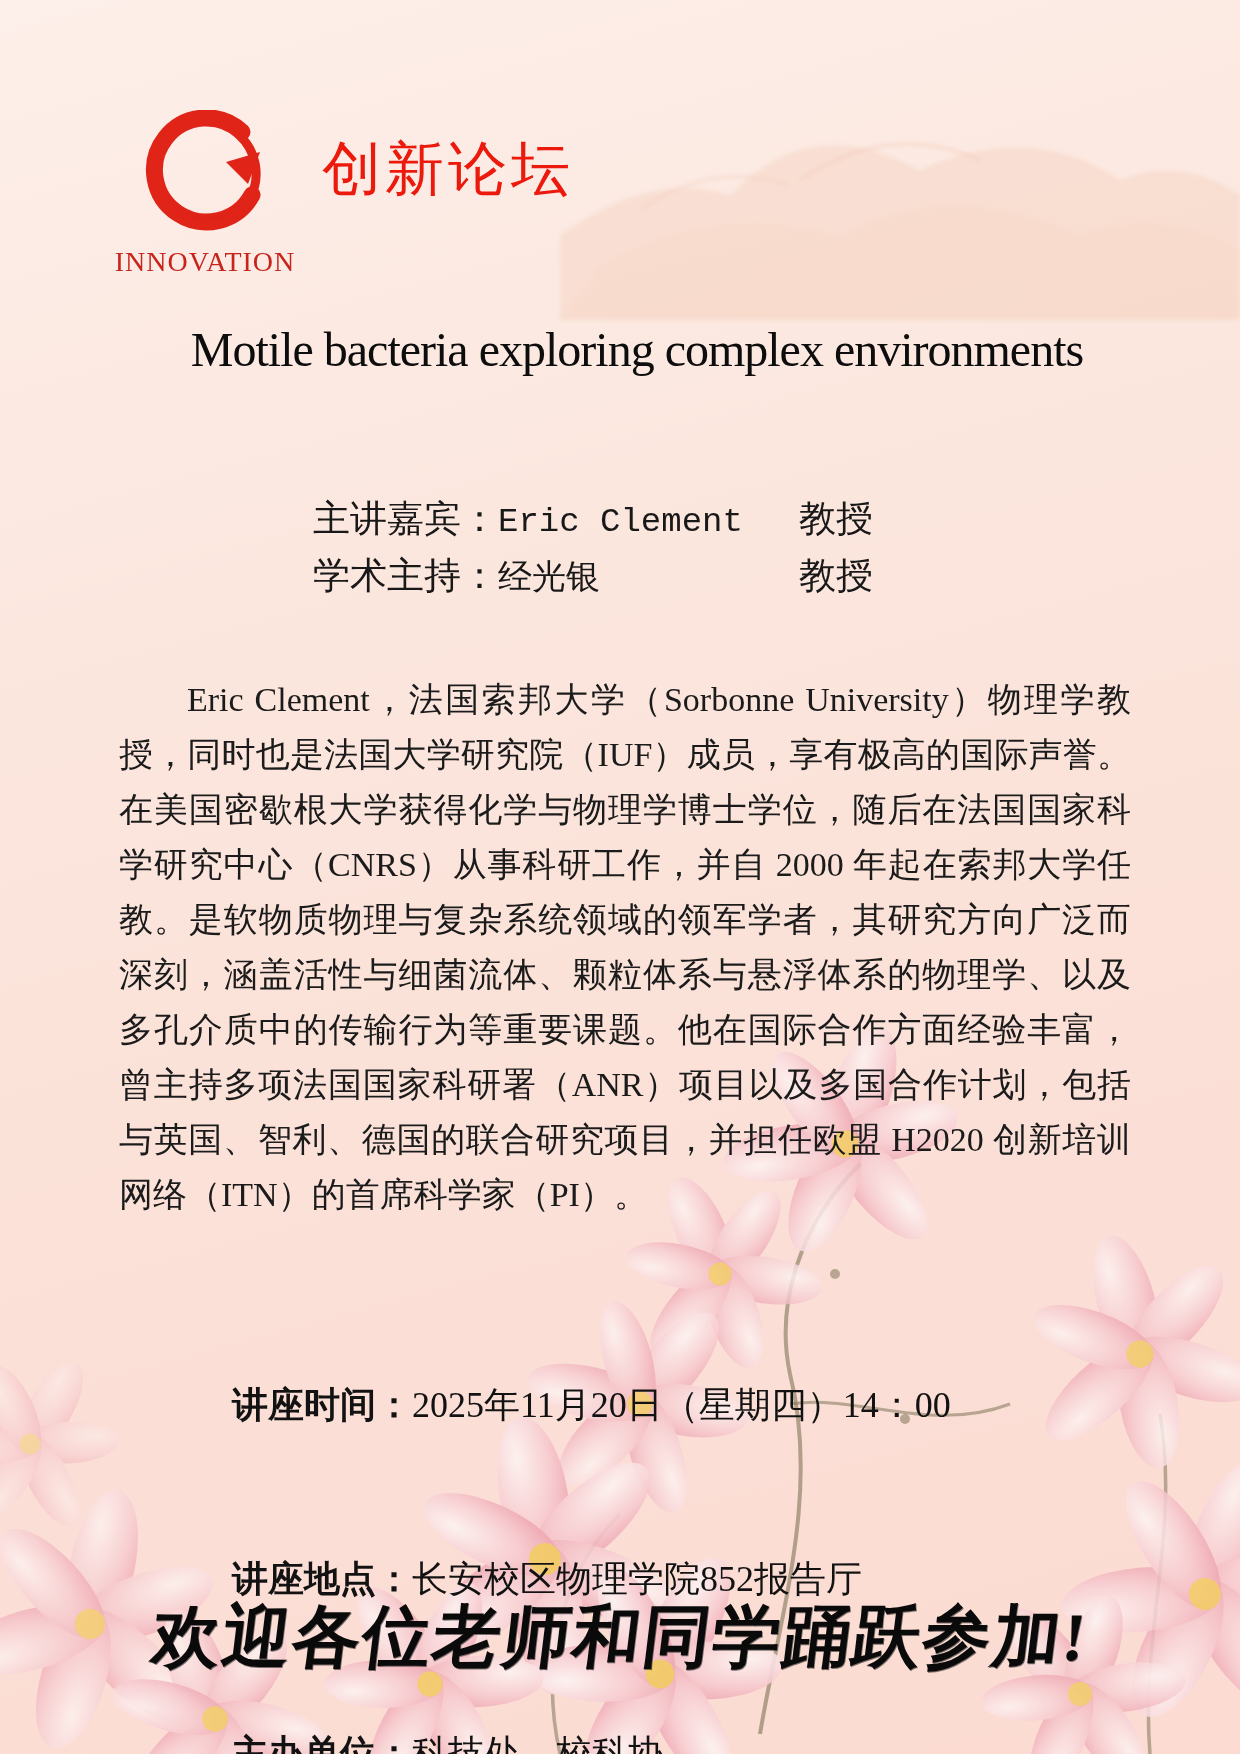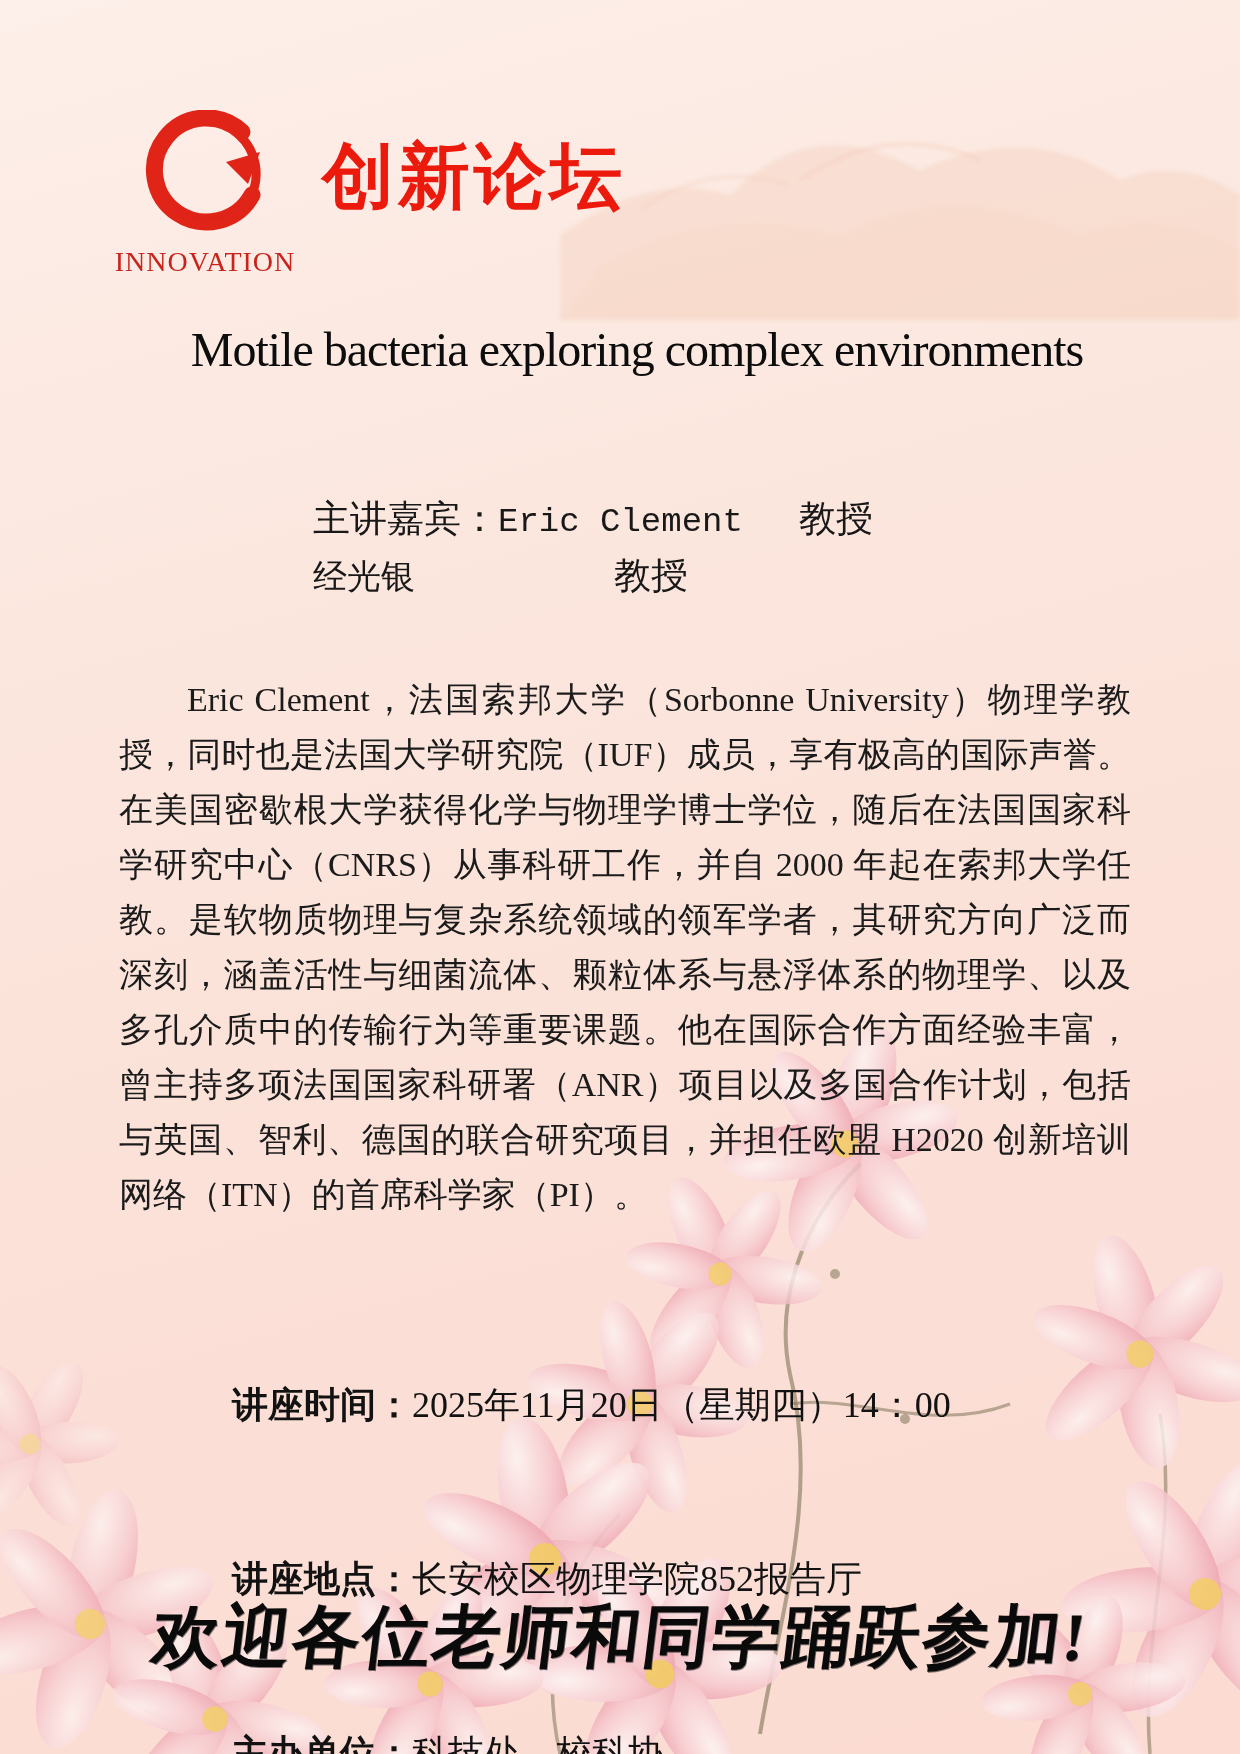--- a/index.html
+++ b/index.html
@@ -19,40 +19,40 @@
   
   .logo-box{position:absolute;left:88px;top:110px;width:234px;text-align:center;}
   .logo-mark{width:150px;height:130px;margin:0 auto;display:block;}
   .logo-word{
     margin-top:6px;font-size:28px;letter-spacing:1px;font-weight:500;
     color:#c9241c;font-family:"Liberation Serif",serif;
   }
   .forum-title{
     position:absolute;left:322px;top:140px;
     font-family:"Liberation Sans","DejaVu Sans",sans-serif;
-    font-weight:700;font-size:72px;line-height:1;color:#ec1a0d;
+    font-weight:400;font-size:59px;line-height:1;color:#ec1a0d;
     letter-spacing:4px;
   }
   .lecture-no{
     position:absolute;left:678px;top:172px;
     font-size:54px;line-height:1;color:#ec1a0d;font-weight:700;
     letter-spacing:2px;font-family:"Liberation Serif",serif;
   }
   
   .title-en{
     position:absolute;left:17px;top:322px;width:1240px;text-align:center;
     font-size:48px;font-weight:400;letter-spacing:-1px;color:#0d0d0d;
     font-family:"Liberation Serif","DejaVu Serif",serif;
   }
   
   .speakers{
     position:absolute;left:313px;top:492px;
     font-size:37px;line-height:53px;color:#181818;
   }
-  .speaker-row{display:flex;align-items:baseline;}
+  .speaker-row{display:flex;align-items:baseline;justify-content:center;}
   .speaker-label{white-space:pre;}
   .speaker-name{
     width:268px;white-space:pre;
     font-family:"Liberation Mono","DejaVu Sans Mono",monospace;
     font-size:34px;
   }
   .speaker-title{white-space:pre;margin-left:33px;}
   
   .bio{
     position:absolute;left:75px;top:672px;width:1012px;
@@ -152,20 +152,21 @@
 
   <div class="title-en z-text">Motile bacteria exploring complex environments</div>
 
   <div class="speakers z-text">
     <div class="speaker-row">
       <span class="speaker-label">主讲嘉宾：</span>
       <span class="speaker-name">Eric Clement</span>
       <span class="speaker-title">教授</span>
     </div>
     <div class="speaker-row">
+      <span class="speaker-label">学术主持：</span>
       <span class="speaker-name">经光银</span>
       <span class="speaker-title">教授</span>
     </div>
   </div>
 
   <div class="bio z-text">Eric Clement，法国索邦大学（Sorbonne University）物理学教授，同时也是法国大学研究院（IUF）成员，享有极高的国际声誉。在美国密歇根大学获得化学与物理学博士学位，随后在法国国家科学研究中心（CNRS）从事科研工作，并自 2000 年起在索邦大学任教。是软物质物理与复杂系统领域的领军学者，其研究方向广泛而深刻，涵盖活性与细菌流体、颗粒体系与悬浮体系的物理学、以及多孔介质中的传输行为等重要课题。他在国际合作方面经验丰富，曾主持多项法国国家科研署（ANR）项目以及多国合作计划，包括与英国、智利、德国的联合研究项目，并担任欧盟 H2020 创新培训网络（ITN）的首席科学家（PI）。</div>
 
   <div class="details z-text">
     <div class="detail-row">
       <span class="detail-label">讲座时间：</span><span class="detail-value">2025年11月20日（星期四）14：00</span>

